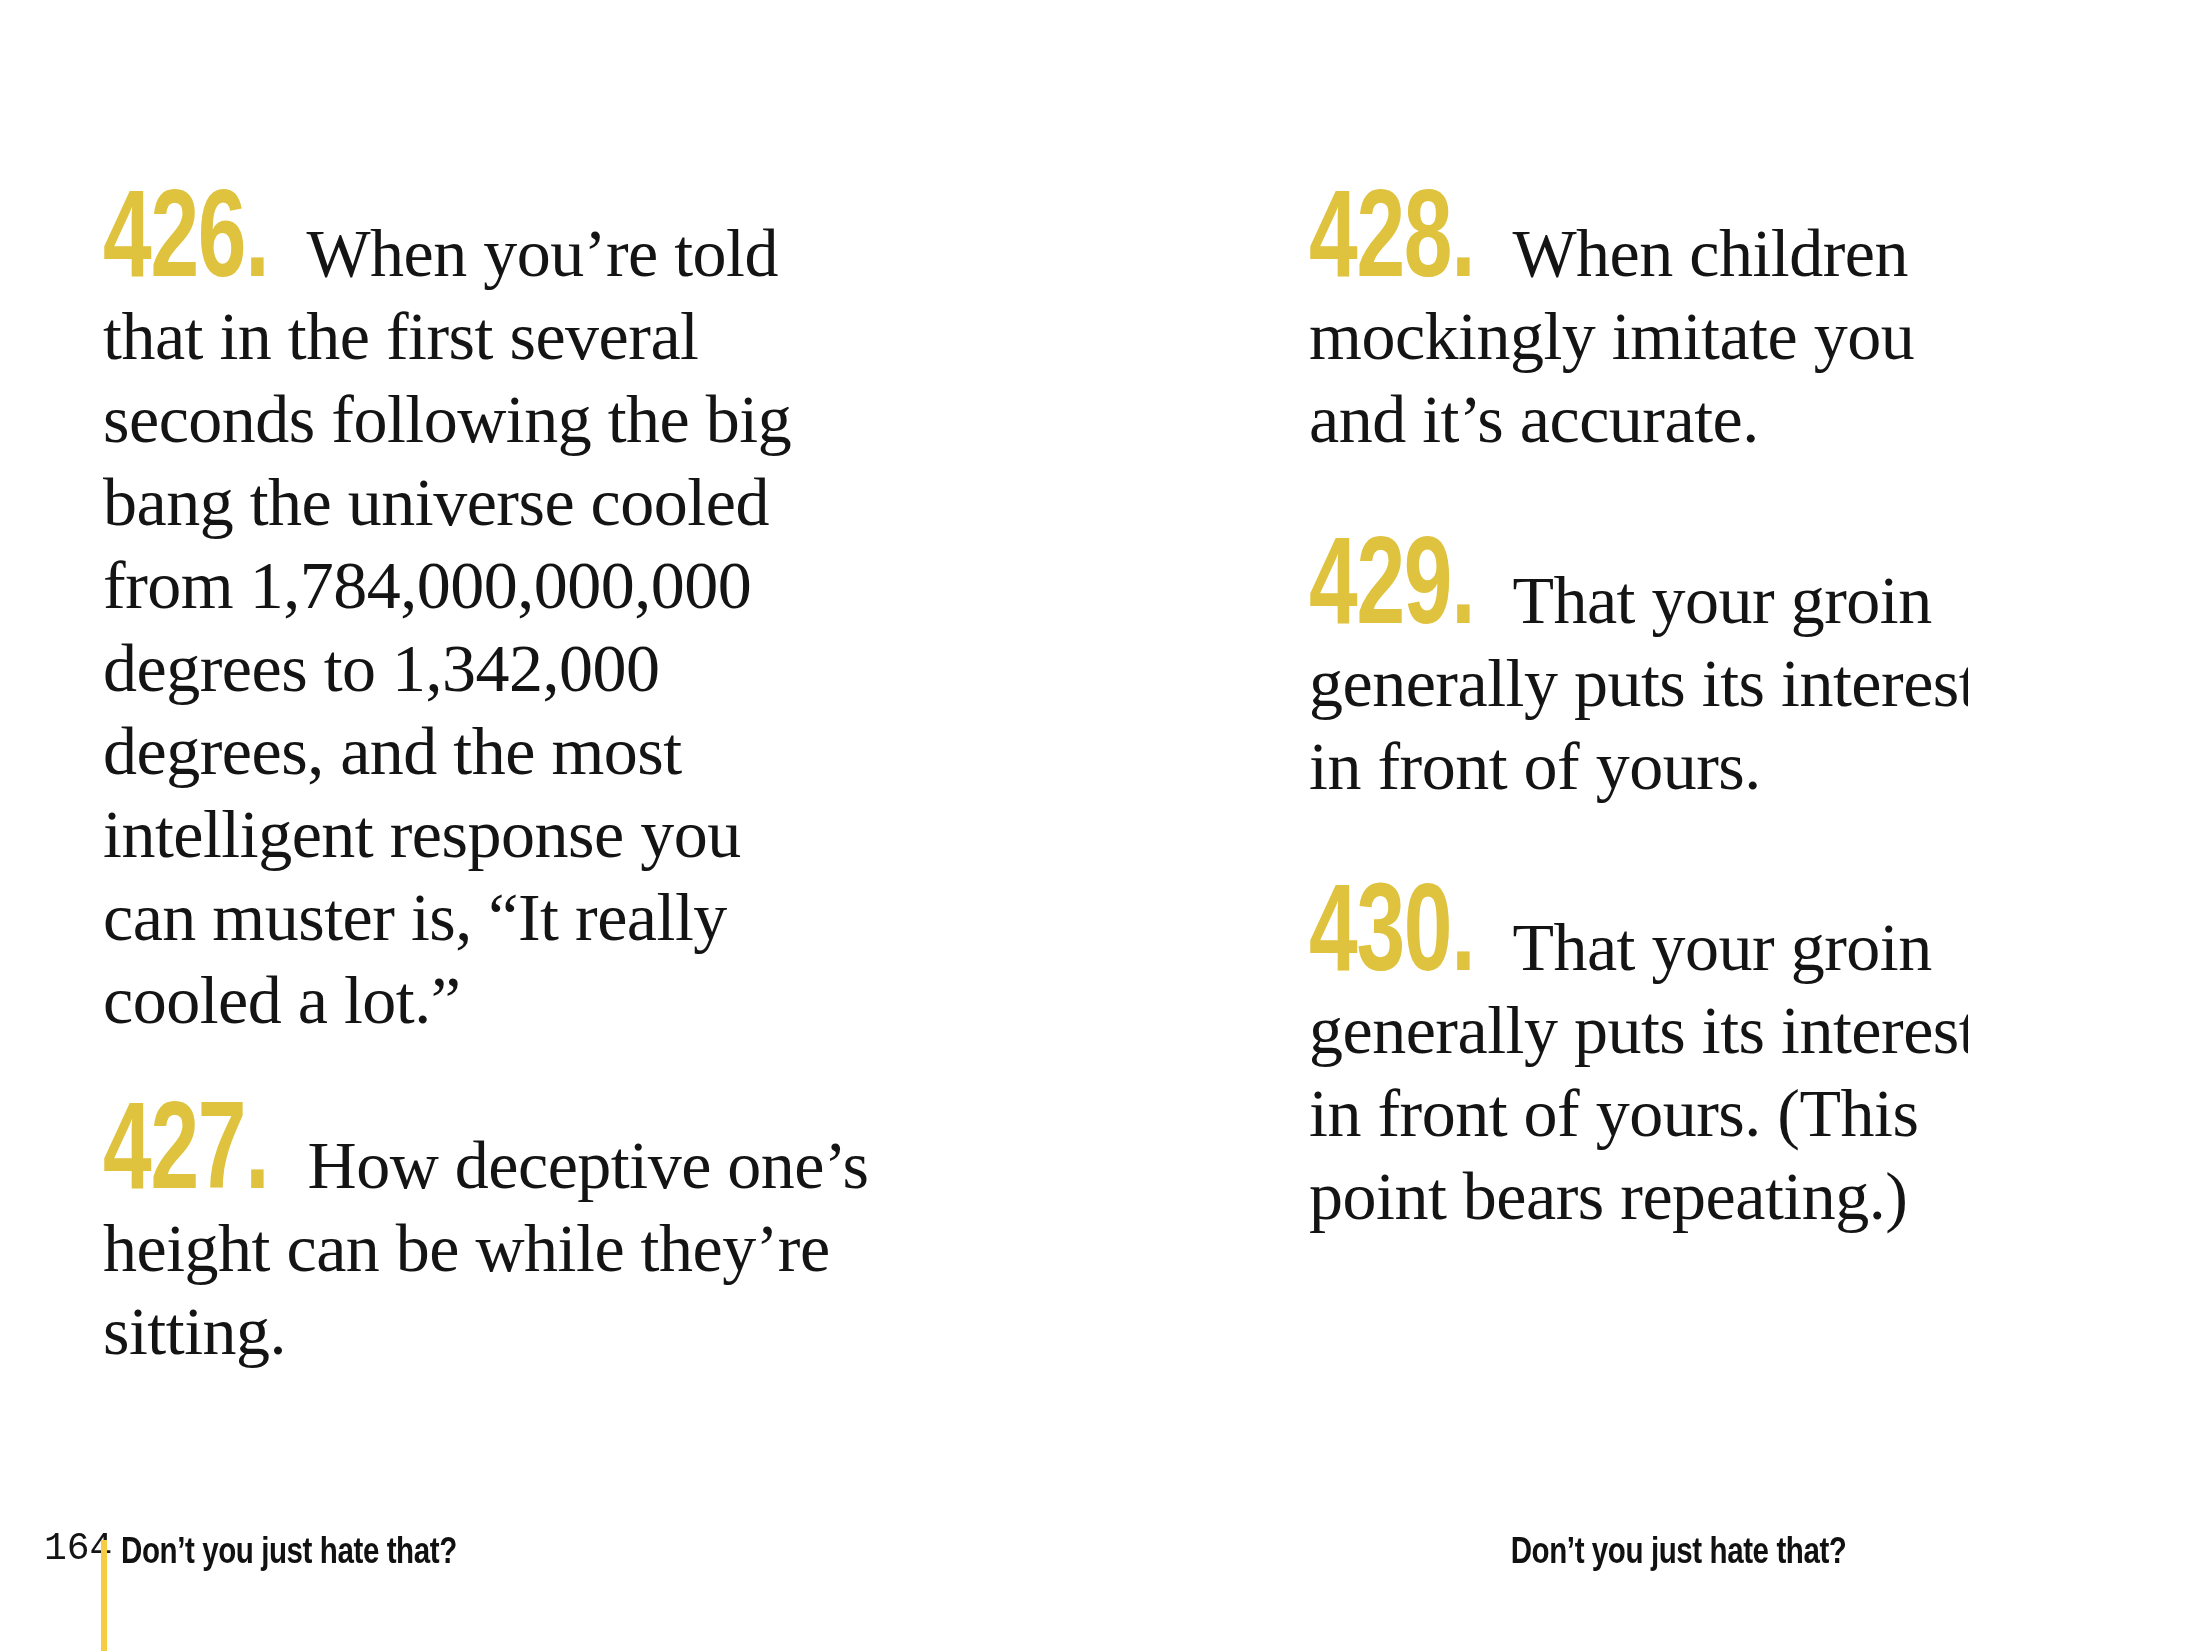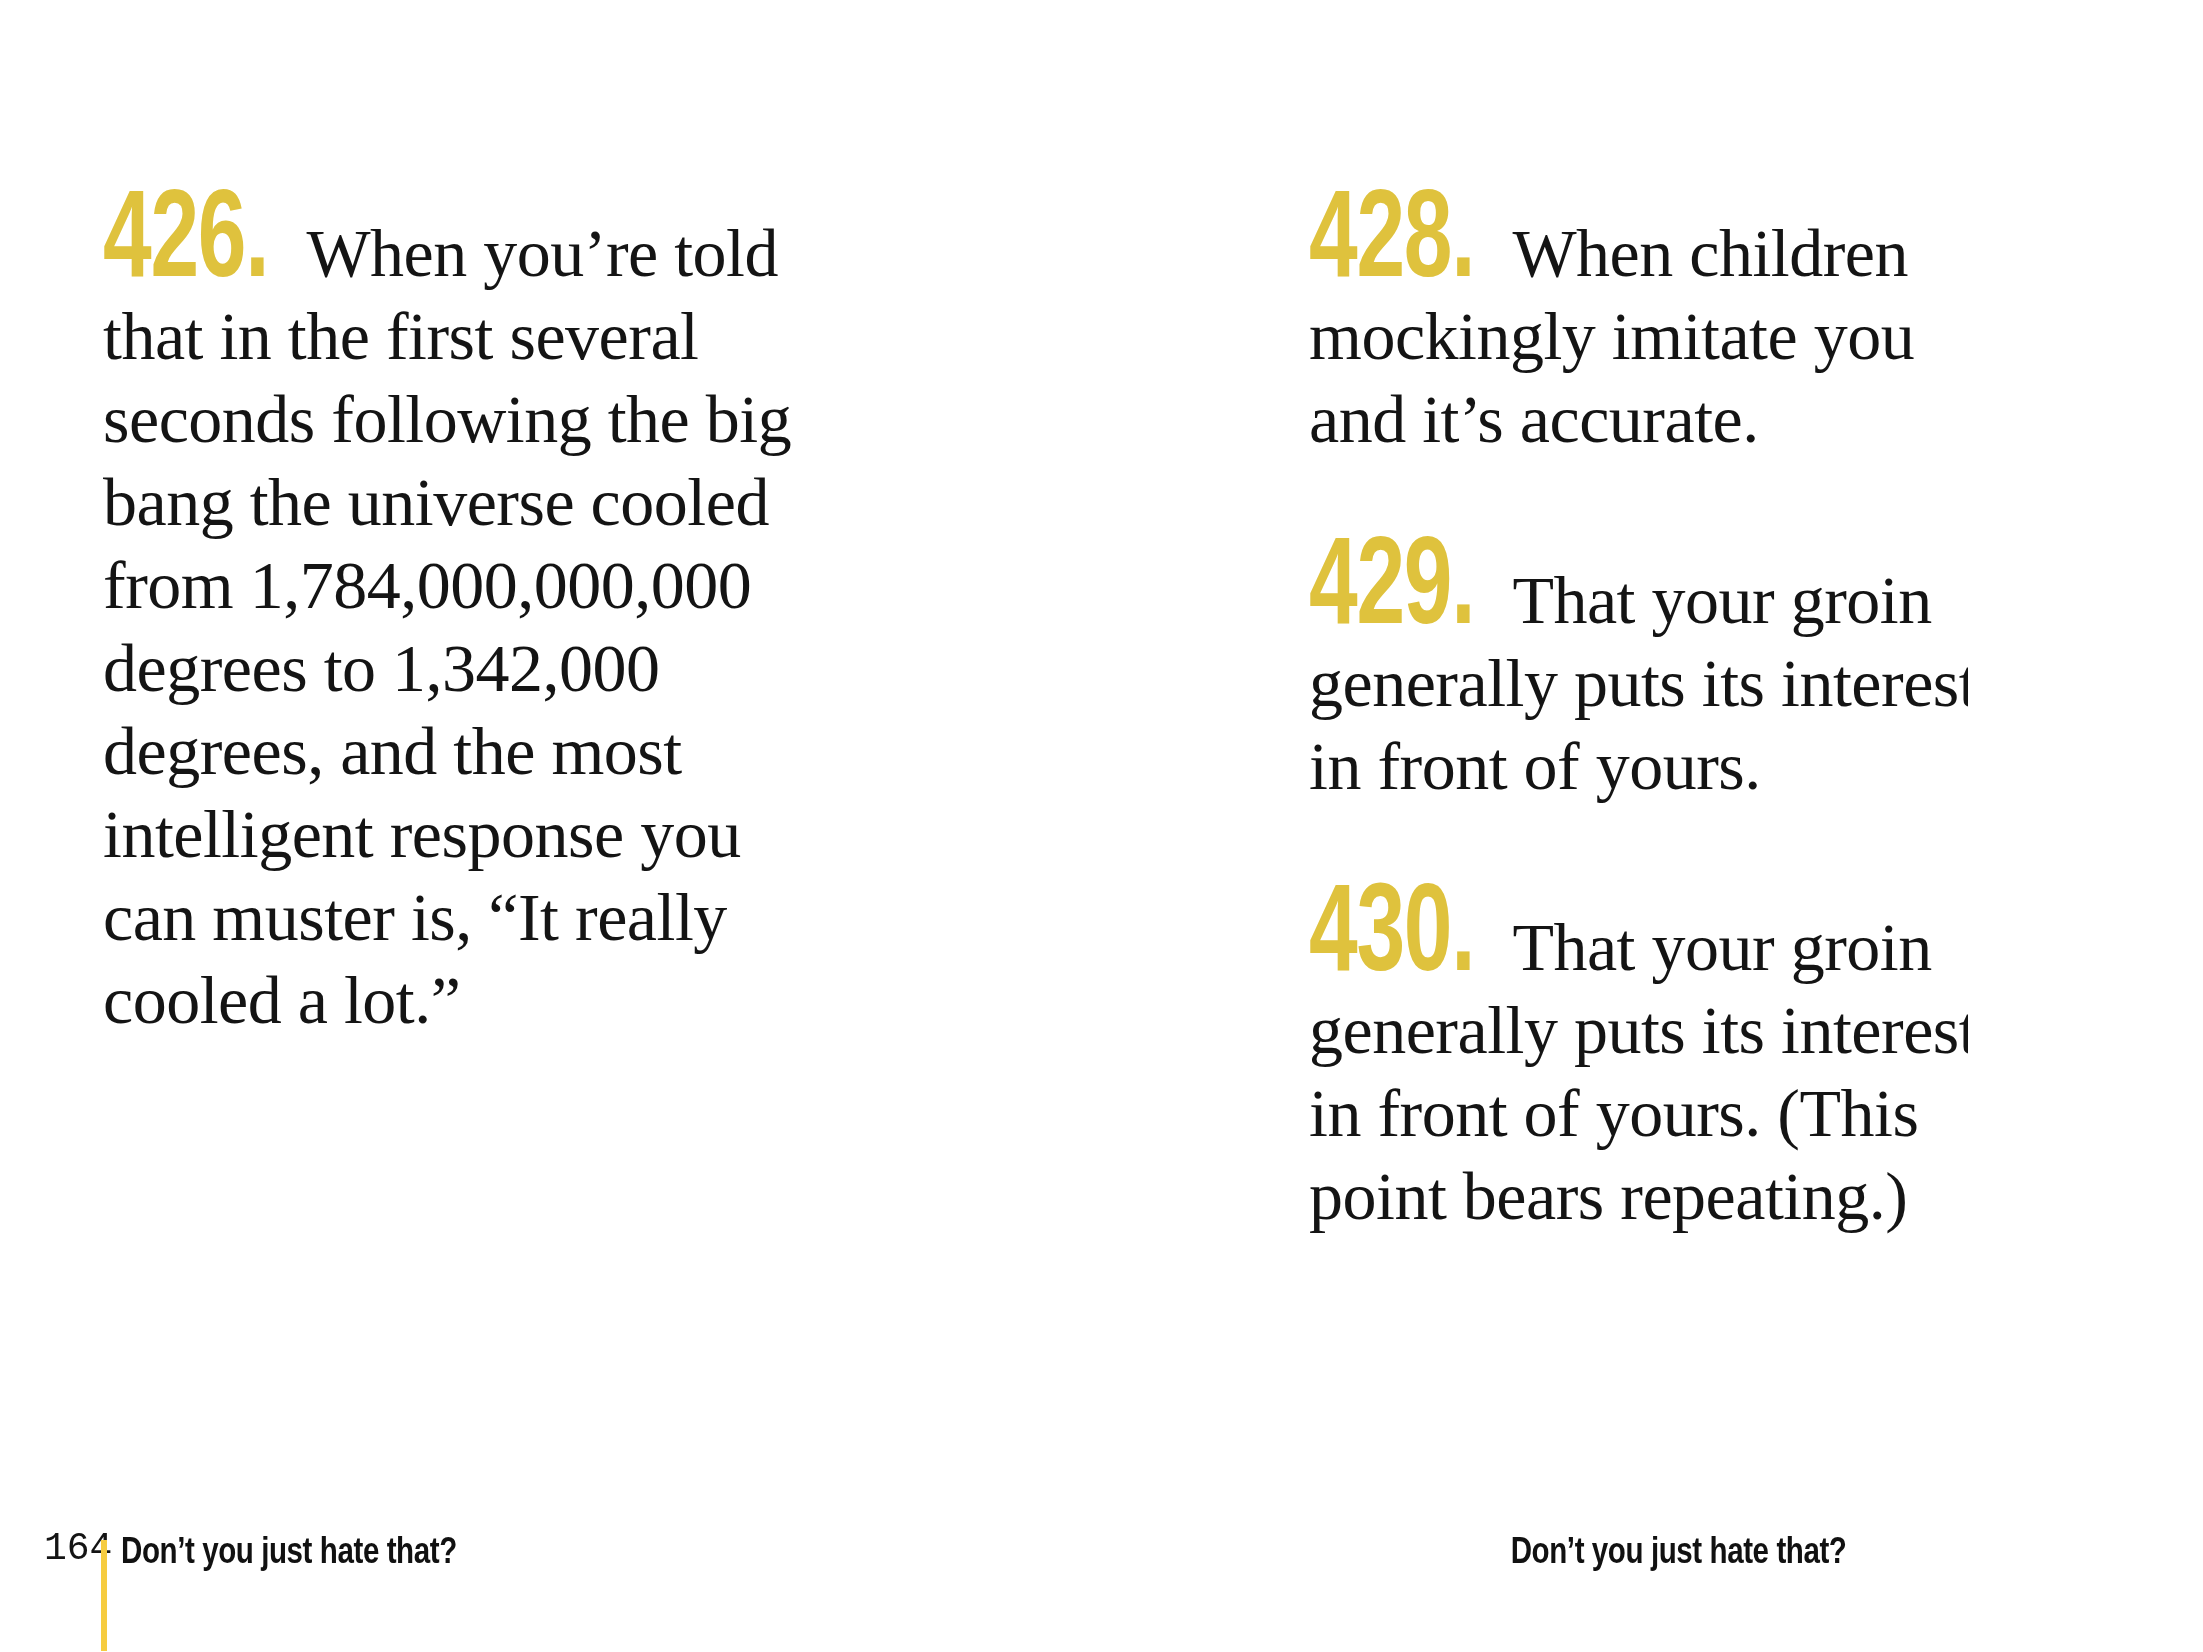--- a/index.html
+++ b/index.html
@@ -85,20 +85,21 @@
     transform-origin: 100% 0;
   }
 </style>
 </head>
 <body>
 
 <div class="spread">
 
   <div class="column col-left" id="col-left">
       <p class="item"><span class="num">426.</span> <span class="txt">When you’re told<br>that in the first several<br>seconds following the big<br>bang the universe cooled<br>from 1,784,000,000,000<br>degrees to 1,342,000<br>degrees, and the most<br>intelligent response you<br>can muster is, “It really<br>cooled a lot.”</span></p>
+      <p class="item"><span class="num">427.</span> <span class="txt">How deceptive one’s<br>height can be while they’re<br>sitting.</span></p>
     </div>
 
   <div class="column col-right" id="col-right">
       <p class="item"><span class="num">428.</span> <span class="txt">When children<br>mockingly imitate you<br>and it’s accurate.</span></p>
       <p class="item"><span class="num">429.</span> <span class="txt">That your groin<br>generally puts its interests<br>in front of yours.</span></p>
       <p class="item"><span class="num">430.</span> <span class="txt">That your groin<br>generally puts its interests<br>in front of yours. (This<br>point bears repeating.)</span></p>
     </div>
 
   <span class="pagenum pagenum-left">164</span>
 

